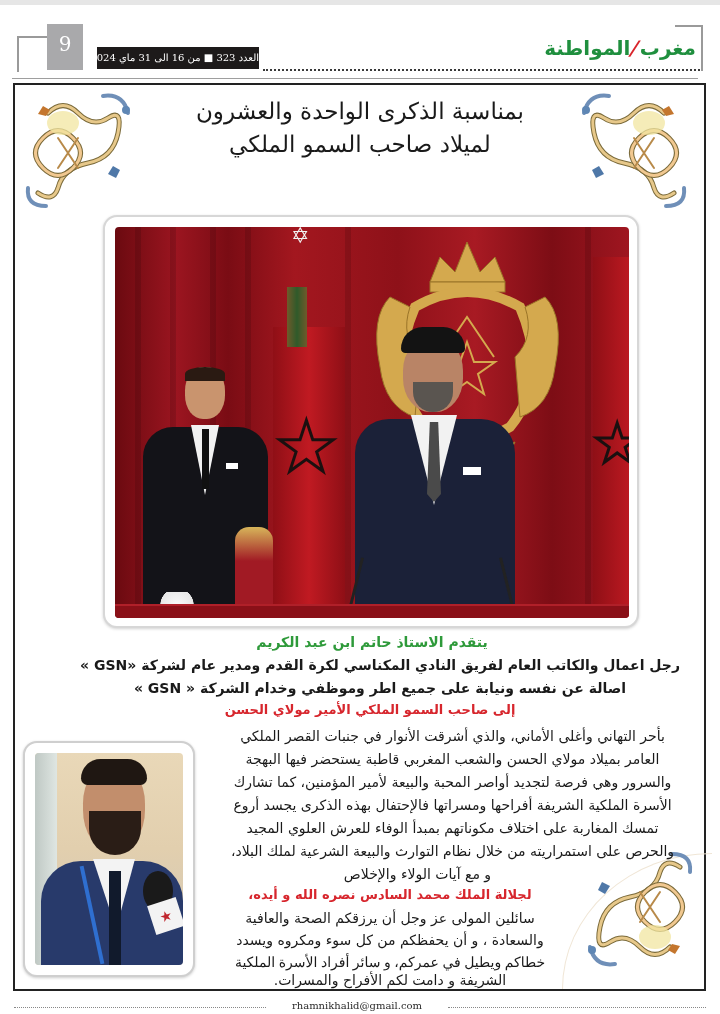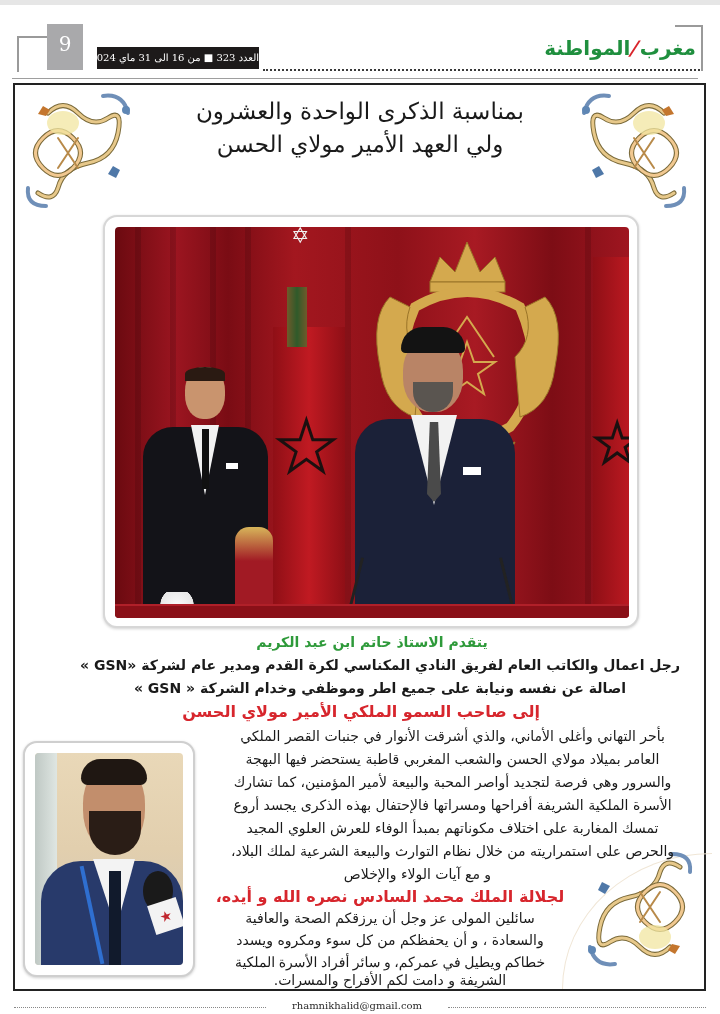--- a/index.html
+++ b/index.html
@@ -40,21 +40,21 @@
   .emblem { position: absolute; left: 245px; top: 10px; width: 215px; height: 230px; }
   .person { position: absolute; }
   .desk { position: absolute; left: 0; bottom: 0; width: 514px; height: 14px; background: #8a1018; border-top: 2px solid #b02029; }
   .flowers { position: absolute; left: 38px; bottom: 4px; width: 48px; height: 22px; background: radial-gradient(circle at 50% 60%, #fafafa 0%, #e8e8e8 60%, transparent 62%); }
   .mic { position: absolute; width: 3px; background: #222; }
 
   
   .txt { position: absolute; direction: rtl; text-align: center; white-space: nowrap; font-family: "DejaVu Sans", sans-serif; }
   .green-head { left: 112px; top: 634px; width: 520px; font-size: 14px; font-weight: bold; color: #2e9a3a; }
   .bold-line { font-size: 14px; font-weight: bold; color: #1a1a1a; }
-  .red-head { font-size: 16px; font-weight: bold; color: #d7262d; }
+  .red-head { font-size: 13px; font-weight: bold; color: #d7262d; }
   .body-line { font-size: 14px; color: #1a1a1a; }
 
   
   .portrait-card { position: absolute; left: 23px; top: 741px; width: 172px; height: 236px; border: 2px solid #cfcfcf; border-radius: 14px; background: #fff; box-shadow: 0 1px 3px rgba(0,0,0,0.2); }
   .portrait { position: absolute; left: 10px; top: 10px; width: 148px; height: 212px; border-radius: 4px; overflow: hidden; background: linear-gradient(180deg, #e9d8b8 0%, #e2cfae 45%, #cfc6b8 100%); }
 
   
   .foot-line-l { position: absolute; left: 14px; top: 1007px; width: 252px; border-bottom: 1px dotted #888; }
   .foot-line-r { position: absolute; left: 448px; top: 1007px; width: 258px; border-bottom: 1px dotted #888; }
   .footer-email { position: absolute; left: 266px; top: 1000px; width: 182px; text-align: center; font-family: "DejaVu Serif", serif; font-weight: normal; font-size: 10px; color: #2a2a2a; }
@@ -120,21 +120,21 @@
     <path d="M10 100 Q8 118 28 118" stroke="#6f8fb8" stroke-width="4"></path>
   </g>
   <ellipse cx="45" cy="35" rx="16" ry="12" fill="#f2e6a0" opacity="0.75"></ellipse>
   <polygon points="25,18 32,22 28,28 20,26" fill="#c4762e"></polygon>
   <polygon points="95,78 102,82 98,90 90,86" fill="#4f78a8"></polygon>
   <circle cx="108" cy="22" r="4" fill="#5e86b4"></circle>
 </svg>
 
 <div class="title-block">
   <div>بمناسبة الذكرى الواحدة والعشرون</div>
-  <div>ولي العهد الأمير مولاي الحسن</div>
+  <div>لميلاد صاحب السمو الملكي</div>
 </div>
 
 <div class="photo-card">
   <div class="photo">
     <div class="curtain-fold" style="left:20px"></div>
     <div class="curtain-fold" style="left:55px"></div>
     <div class="curtain-fold" style="left:95px"></div>
     <div class="curtain-fold" style="left:130px"></div>
     <div class="curtain-fold" style="left:230px"></div>
     <div class="curtain-fold" style="left:470px"></div>

